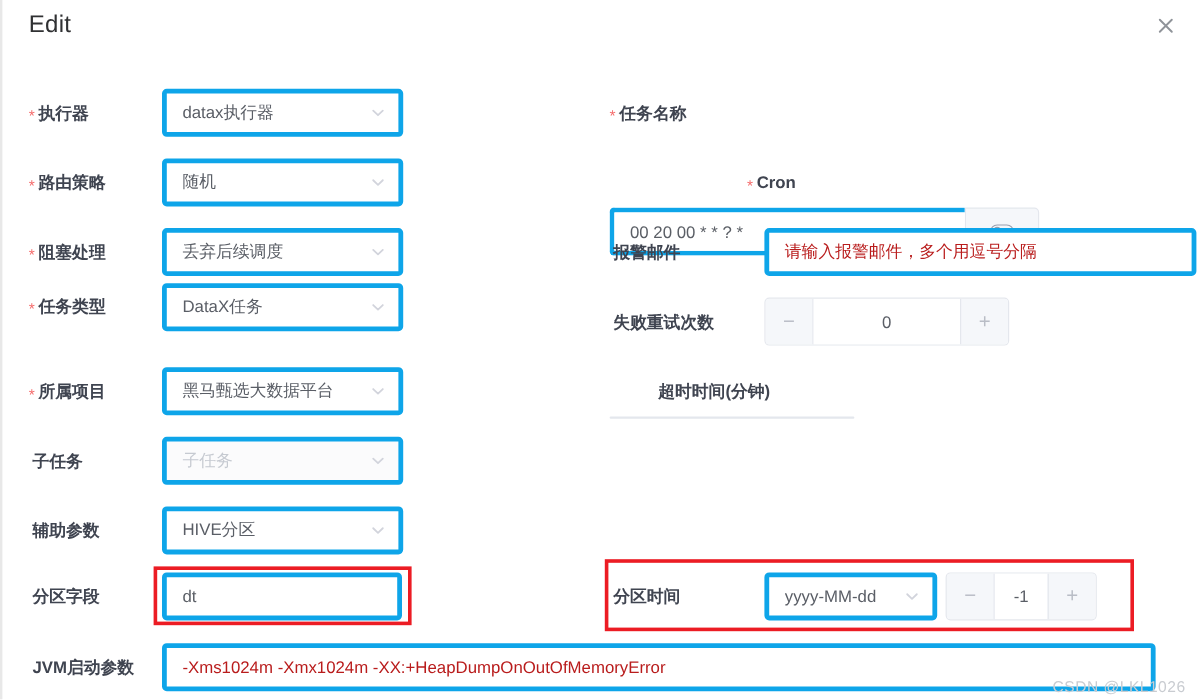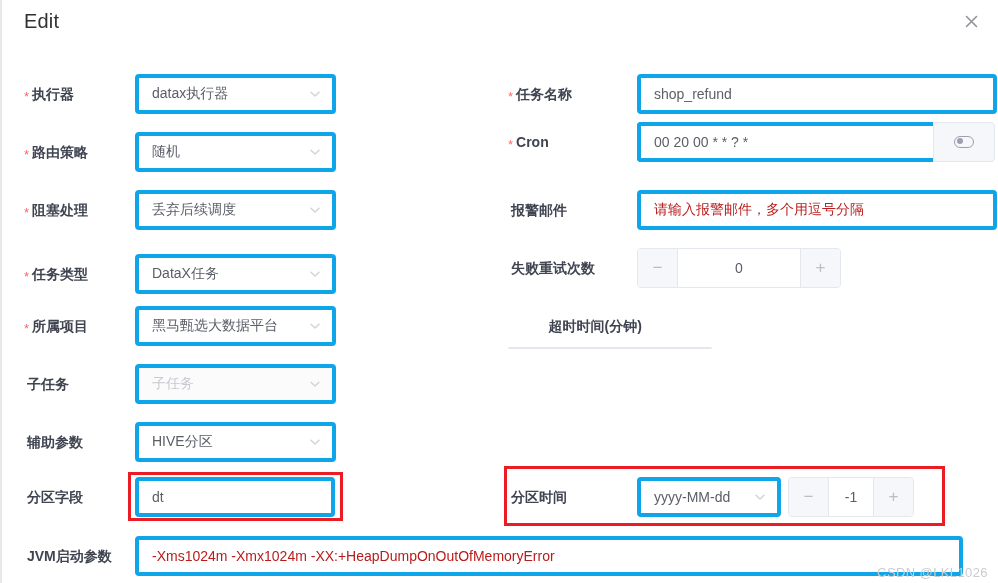--- a/index.html
+++ b/index.html
@@ -247,21 +247,21 @@
       <div class="ctrl select">
         <span class="val">丢弃后续调度</span>
         <span class="chev">
             <svg viewBox="0 0 14 14">
               <path d="M3 5.2 L7 9 L11 5.2" fill="none" stroke="currentColor" stroke-width="1.5" stroke-linecap="round" stroke-linejoin="round"></path>
             </svg>
           </span>
       </div>
     </div>
 
-    <div class="row col-left" style="top:200px;">
+    <div class="row col-left" style="top:182px;align-items:flex-end;">
       <div class="label lw-left"><span class="req">*</span><span>任务类型</span></div>
       <div class="ctrl select">
         <span class="val">DataX任务</span>
         <span class="chev">
             <svg viewBox="0 0 14 14">
               <path d="M3 5.2 L7 9 L11 5.2" fill="none" stroke="currentColor" stroke-width="1.5" stroke-linecap="round" stroke-linejoin="round"></path>
             </svg>
           </span>
       </div>
     </div>
@@ -311,26 +311,23 @@
 
     <div class="row col-left" style="top:482px;">
       <div class="label lw-left"><span class="req"></span><span>JVM启动参数</span></div>
       <div class="ctrl text-input placeholder w-jvm">
         <span class="val">-Xms1024m -Xmx1024m -XX:+HeapDumpOnOutOfMemoryError</span>
       </div>
     </div>
 
     <div class="row col-right" style="top:20px;">
       <div class="label lw-right"><span class="req">*</span><span>任务名称</span></div>
-      <div class="ctrl text-input w-name">
-        <span class="val">shop_refund</span>
-      </div>
-    </div>
-
-    <div class="row col-right" style="top:68px;">
+    </div>
+
+    <div class="row col-right" style="top:78px;flex-direction:column;">
       <div class="label lw-right"><span class="req">*</span><span>Cron</span></div>
       <div class="input-group">
         <div class="ctrl text-input w-cron">
           <span class="val">00 20 00 * * ? *</span>
         </div>
         <div class="cron-suffix">
           <span class="toggle-icon"></span>
         </div>
       </div>
     </div>

